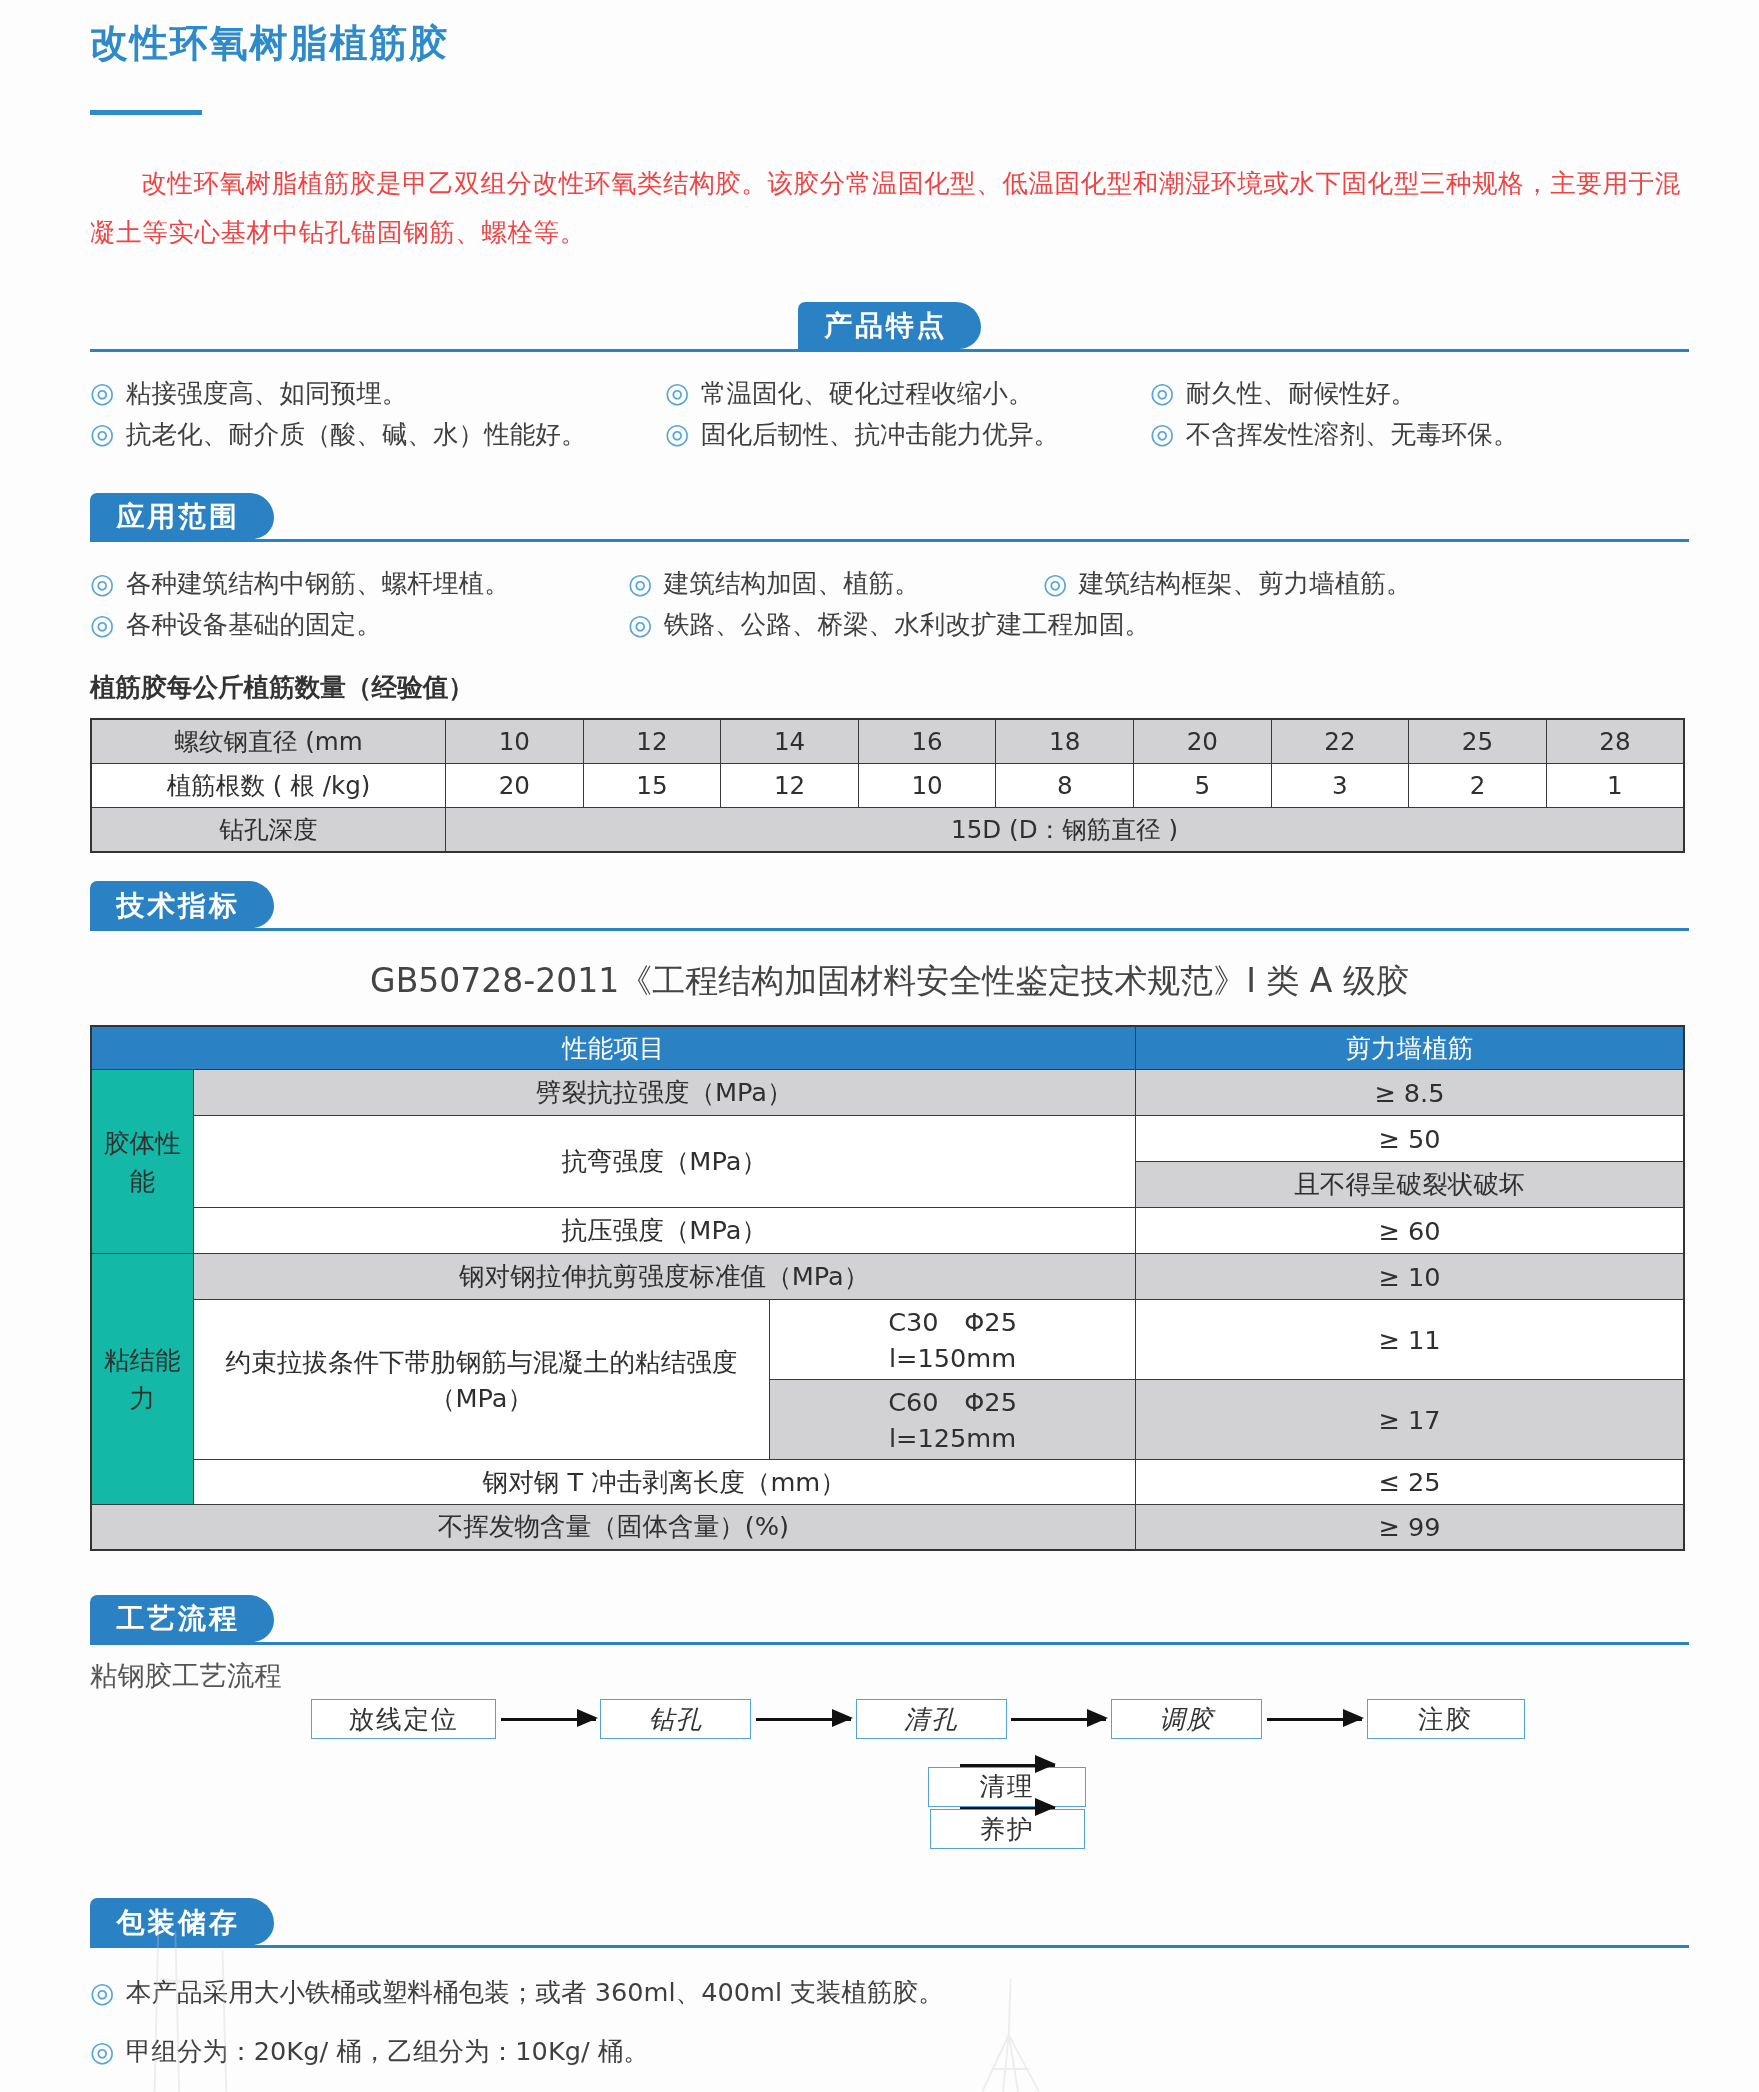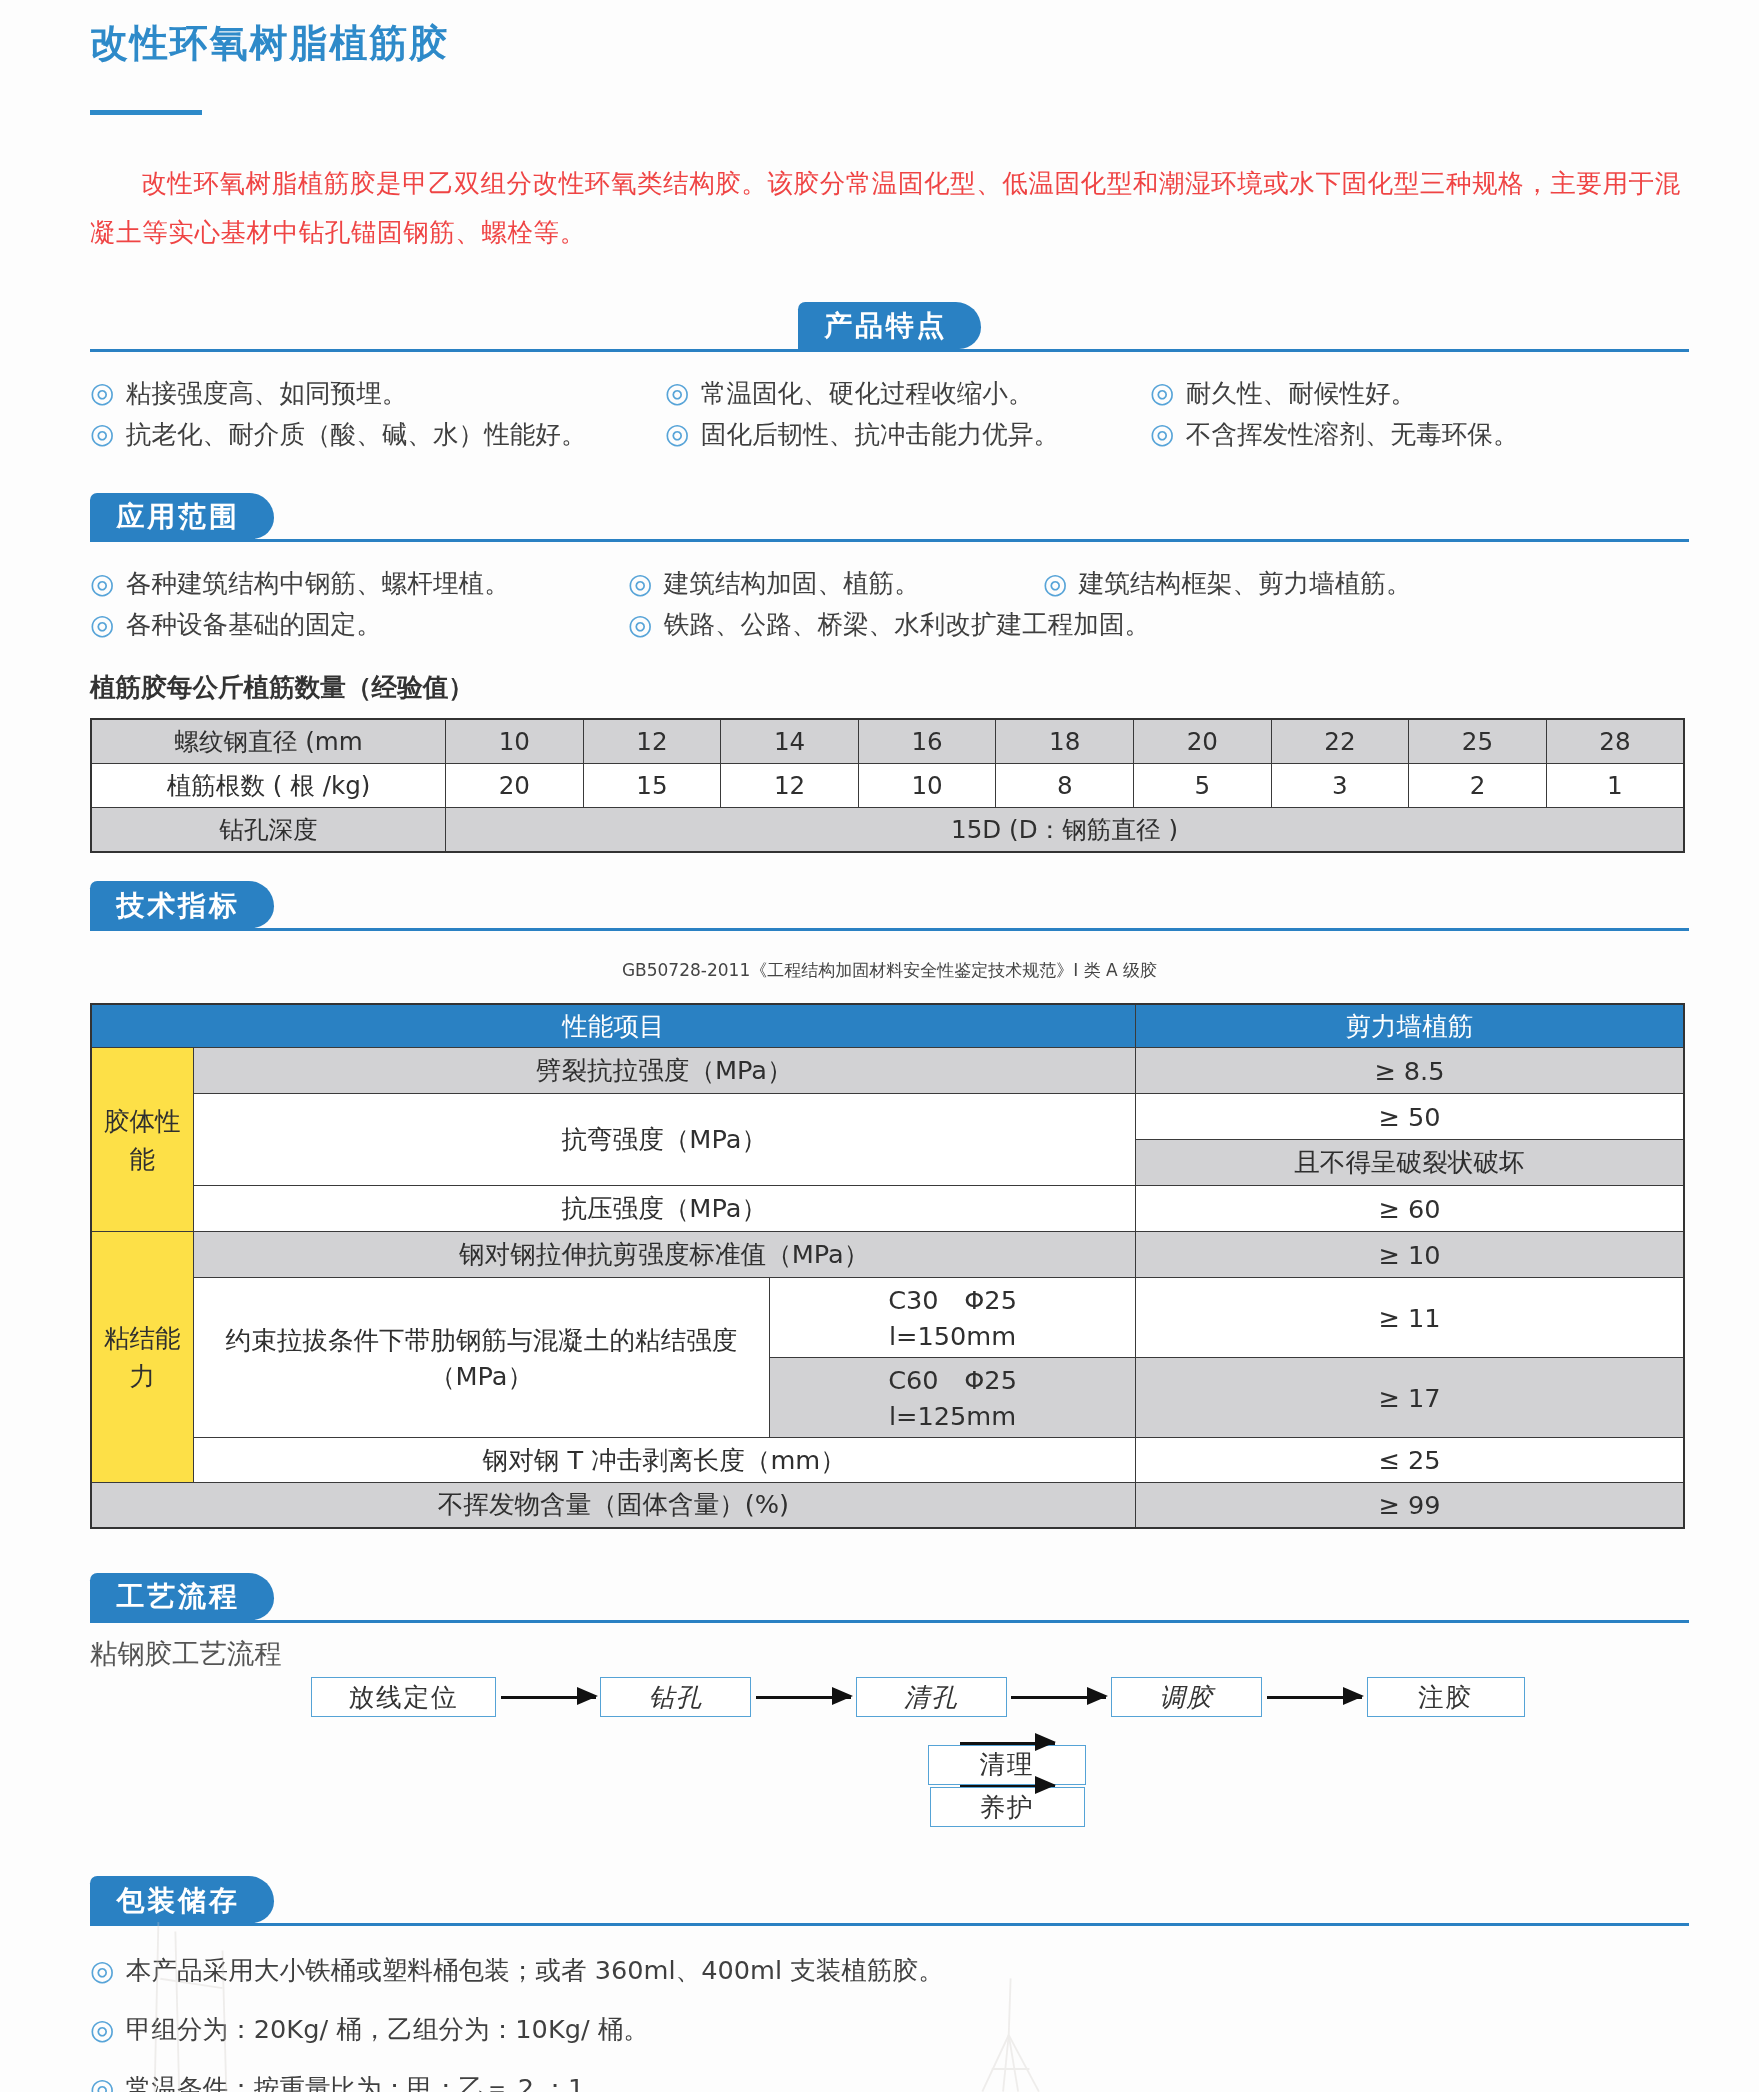--- a/index.html
+++ b/index.html
@@ -35,25 +35,25 @@
   .grid-feat{grid-template-columns:575px 485px 1fr;}
   .grid-app{grid-template-columns:538px 415px 1fr;}
   .span23{grid-column:2 / 4;}
   
   .tbl-caption{margin-top:24.6px;font-size:25.6px;font-weight:bold;color:#333;}
   table.dosage{margin-top:13.2px;border-collapse:collapse;table-layout:fixed;width:1595px;border:2.8px solid #333;}
   table.dosage td{border:1.9px solid #3a3a3a;height:43px;text-align:center;vertical-align:middle;font-size:24.6px;color:#2f2f2f;padding:0;}
   .g{background:#d2d2d4;}
   .w{background:#ffffff;}
   
-  .gb-caption{margin-top:28px;text-align:center;font-size:17px;color:#444;}
+  .gb-caption{margin-top:28px;text-align:center;font-size:33px;color:#444;}
   table.tech{margin-top:21px;border-collapse:collapse;table-layout:fixed;width:1595px;border:2.8px solid #333;}
   table.tech td{border:1.9px solid #3a3a3a;text-align:center;vertical-align:middle;font-size:25.6px;color:#2f2f2f;padding:0;}
   td.bluehead{background:#2a81c3;color:#fff !important;height:42px;font-size:25.6px;}
-  td.grp{background:#fde047;width:102px;line-height:38px;}
+  td.grp{background:#14b8a6;width:102px;line-height:38px;}
   .line2 span{display:block;line-height:36px;}
   
   .proc-sub{margin-top:15px;font-size:27.4px;color:#555;line-height:32px;}
   .flow-row{display:flex;align-items:center;}
   .flow-row1{margin-top:7.6px;margin-left:221px;}
   .flow-row2{margin-top:24.6px;margin-left:235px;flex-direction:column;}
   .fbox{
     box-sizing:border-box;height:40px;border:1.9px solid #55a3d6;background:#fff;
     display:flex;align-items:center;justify-content:center;
     font-size:25.6px;color:#333;letter-spacing:1.9px;

